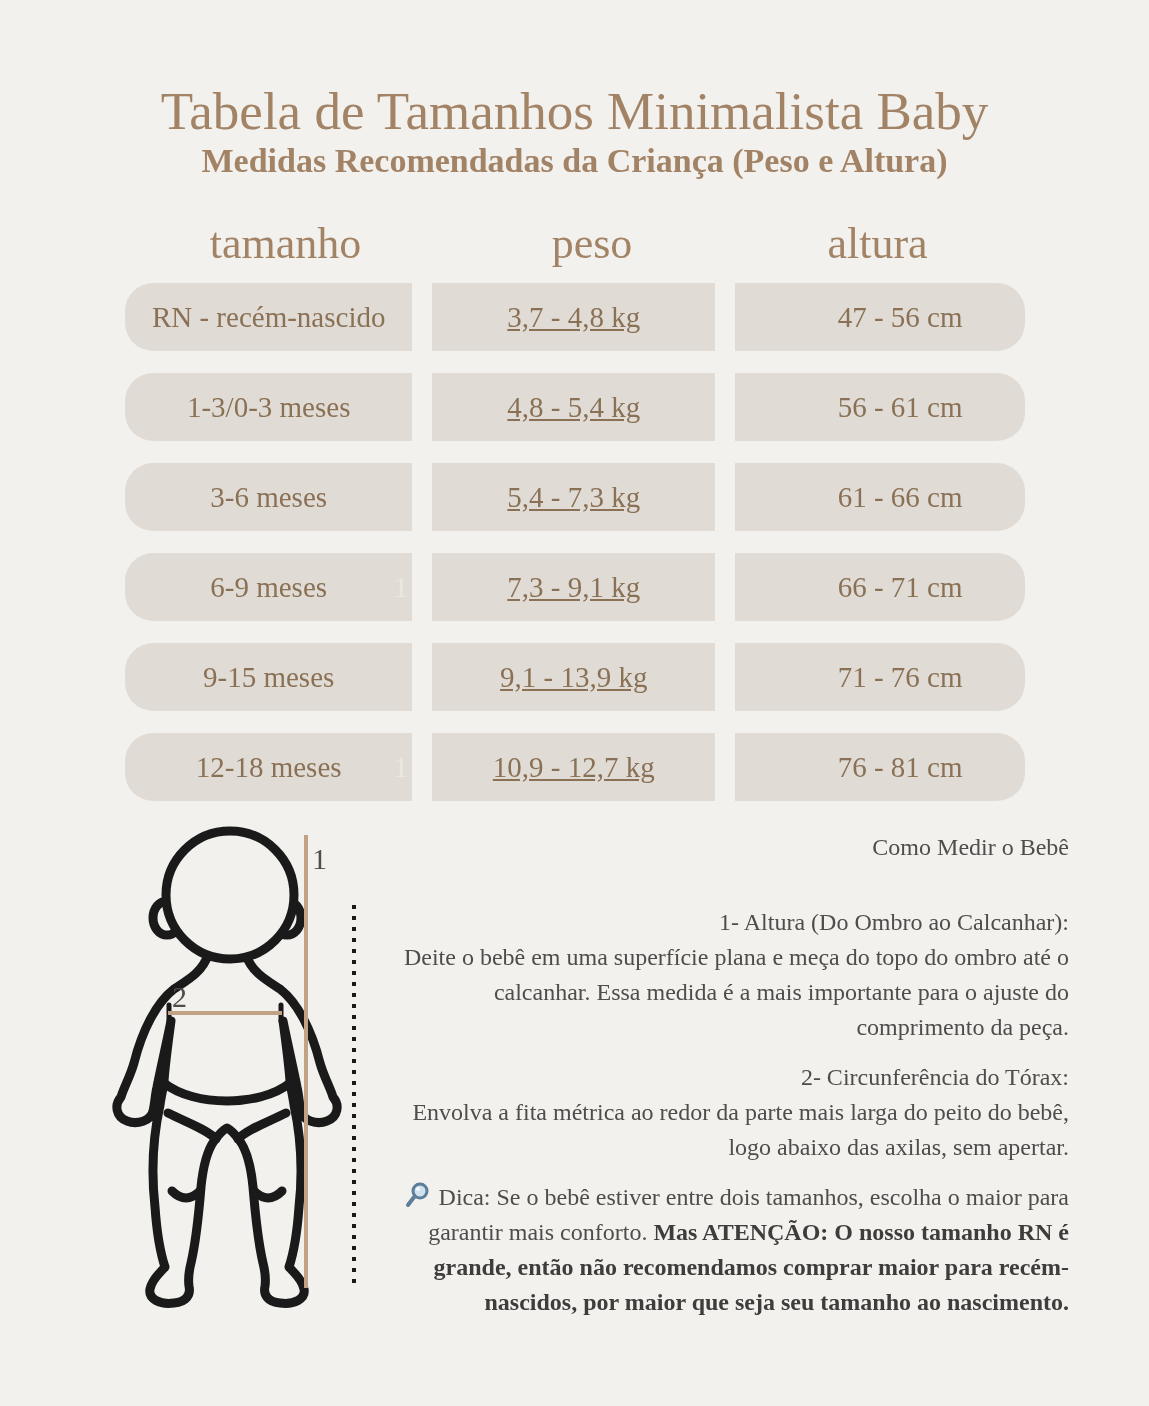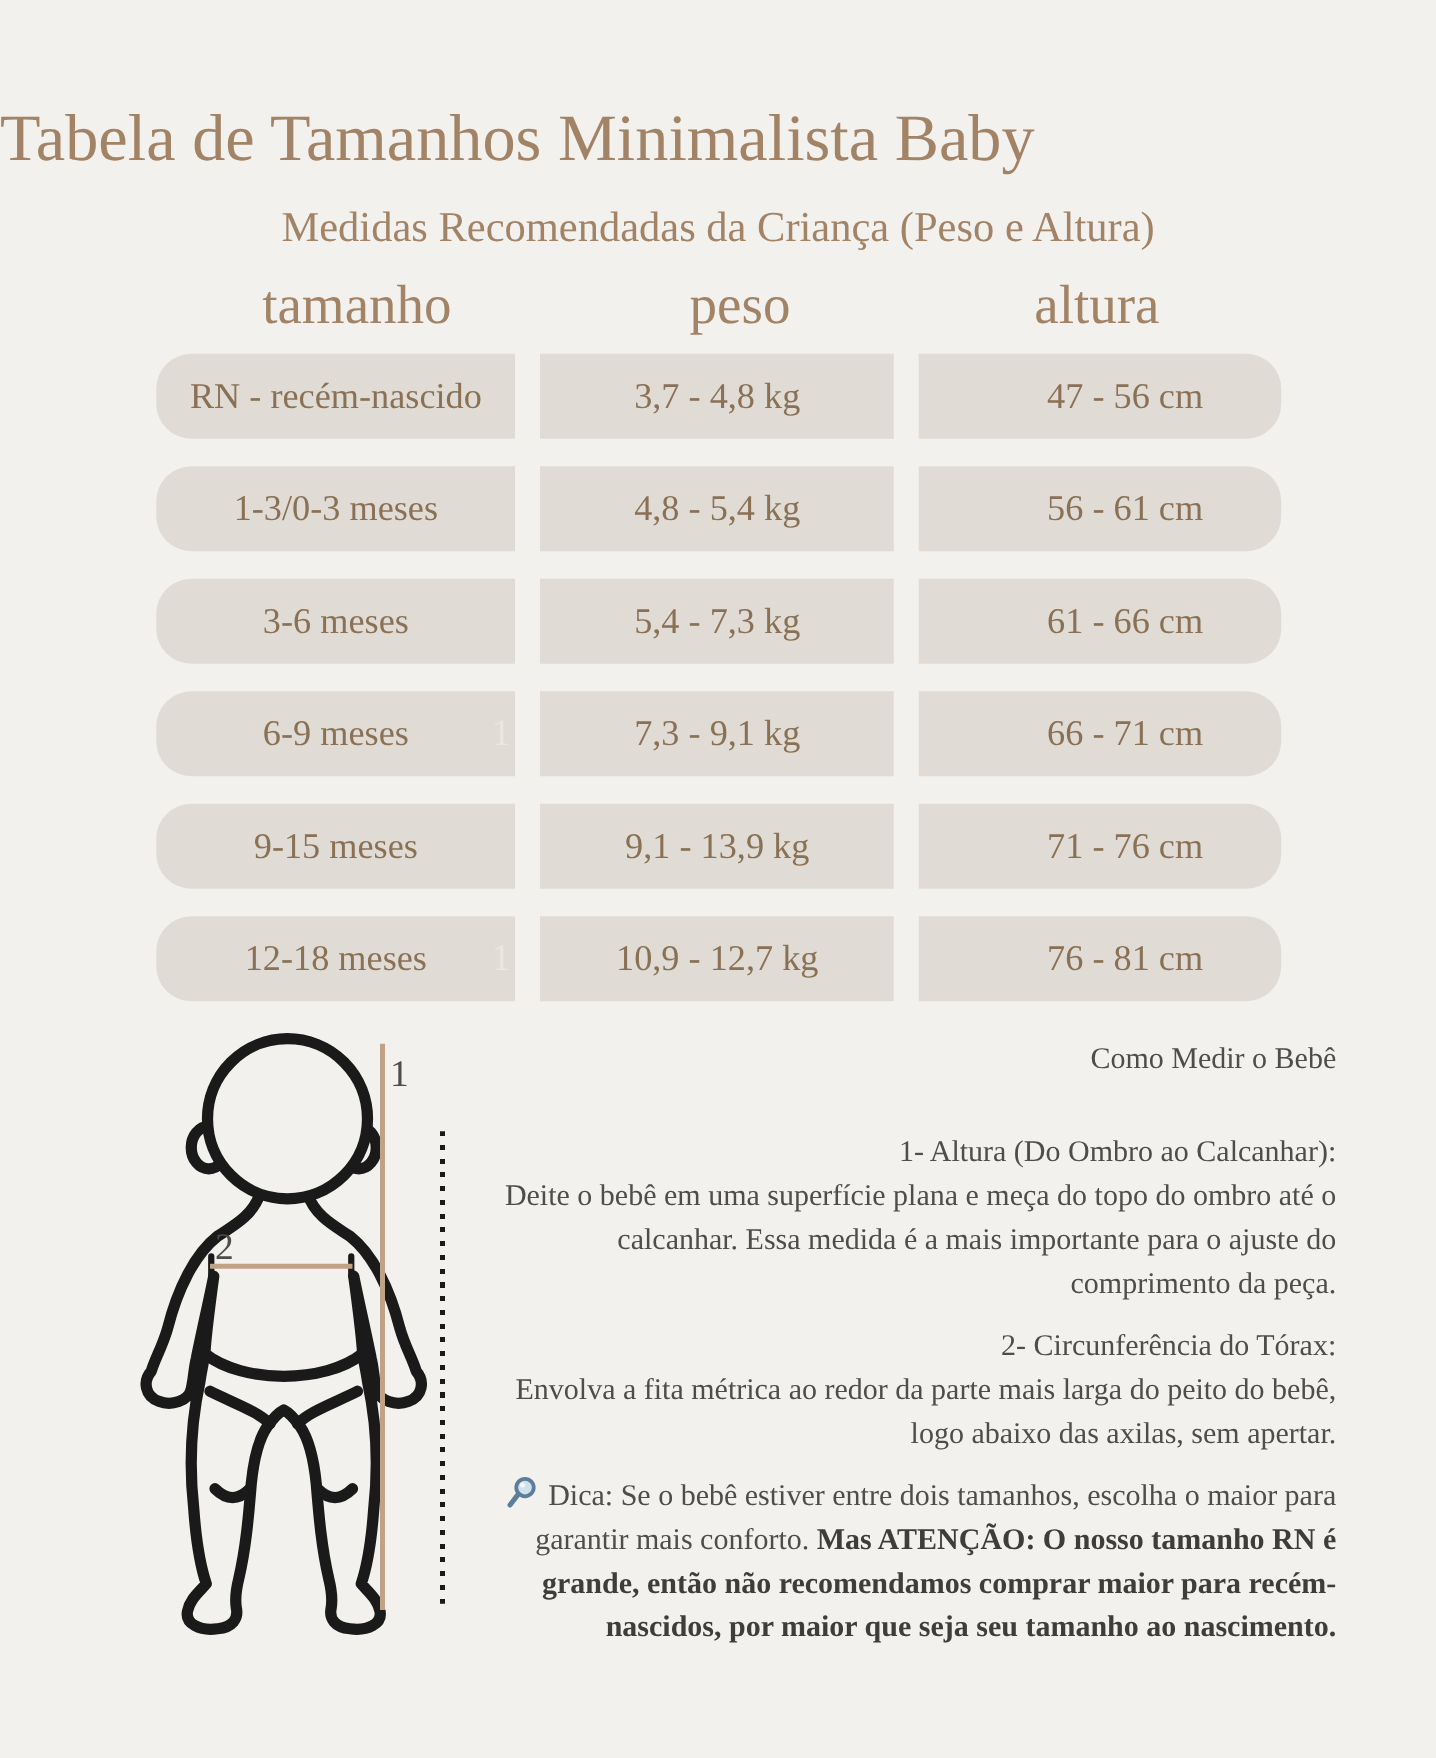--- a/index.html
+++ b/index.html
@@ -13,41 +13,41 @@
     --measure-line-tan:#c2a284;
     --outline-black:#1a1a1a;
     --watermark:#eae7e0;
   }
   html,body{margin:0;padding:0;background:var(--background);}
   .canvas{
     position:relative;width:1149px;height:1406px;background:var(--background);
     font-family:"Liberation Serif","DejaVu Serif",serif;overflow:hidden;
   }
   .title{
-    position:absolute;top:82px;left:0;width:100%;margin:0;text-align:left;
+    position:absolute;top:82px;left:0;width:100%;margin:0;text-align:center;
     font-size:53px;line-height:1.1;font-weight:normal;color:var(--brand-brown);
   }
   .subtitle{
-    position:absolute;top:163px;left:0;width:100%;margin:0;text-align:center;
-    font-size:34px;line-height:1.2;font-weight:normal;color:var(--brand-brown);
+    position:absolute;top:141px;left:0;width:100%;margin:0;text-align:center;
+    font-size:34px;line-height:1.2;font-weight:bold;color:var(--brand-brown);
   }
   .thead{
     position:absolute;left:125px;top:216px;width:900px;display:flex;gap:0;
     color:var(--brand-brown);font-size:44px;line-height:1.25;
   }
   .thead span{display:block;text-align:center;}
   .w1{width:321px}.w2{width:292px}.w3{width:279px}
   .table{position:absolute;left:125px;top:283px;width:900px;}
   .row{display:flex;gap:20px;margin-bottom:22px;height:68px;}
   .cell{
     background:var(--row-background);display:flex;align-items:center;justify-content:center;
     font-size:29px;color:var(--cell-text);position:relative;
   }
   .c1{width:321px;border-radius:28px 0 0 28px;}
-  .c2{width:316px;}
+  .c2{width:316px;text-decoration:underline;}
   .c3{width:279px;border-radius:0 28px 28px 0;padding-left:40px;}
   .wm{
     position:absolute;right:4px;top:50%;transform:translateY(-50%);
     font-size:30px;color:var(--watermark);
   }
   .baby-svg{position:absolute;left:110px;top:815px;width:250px;height:500px;}
   .baby-line{stroke:var(--outline-black);stroke-width:9;fill:var(--background);
     stroke-linecap:round;stroke-linejoin:round;}
   .baby-open{stroke:var(--outline-black);stroke-width:9;fill:none;
     stroke-linecap:round;stroke-linejoin:round;}

